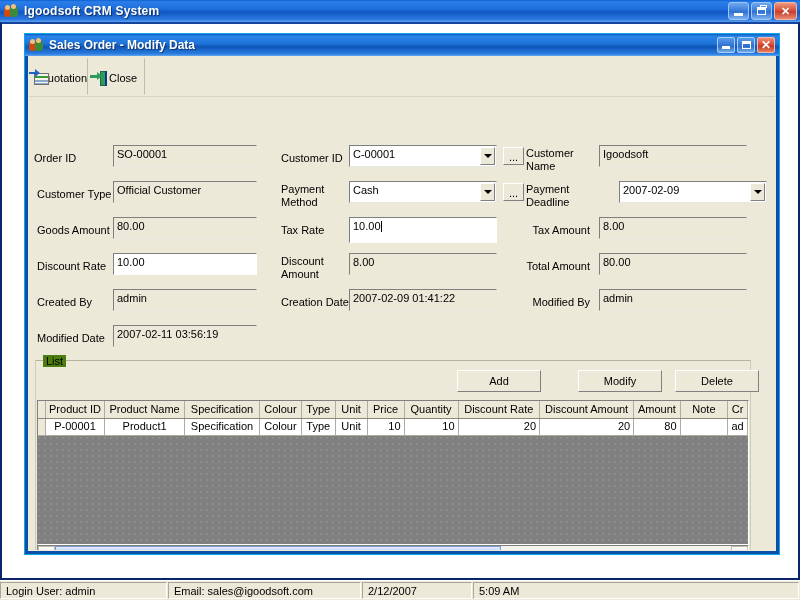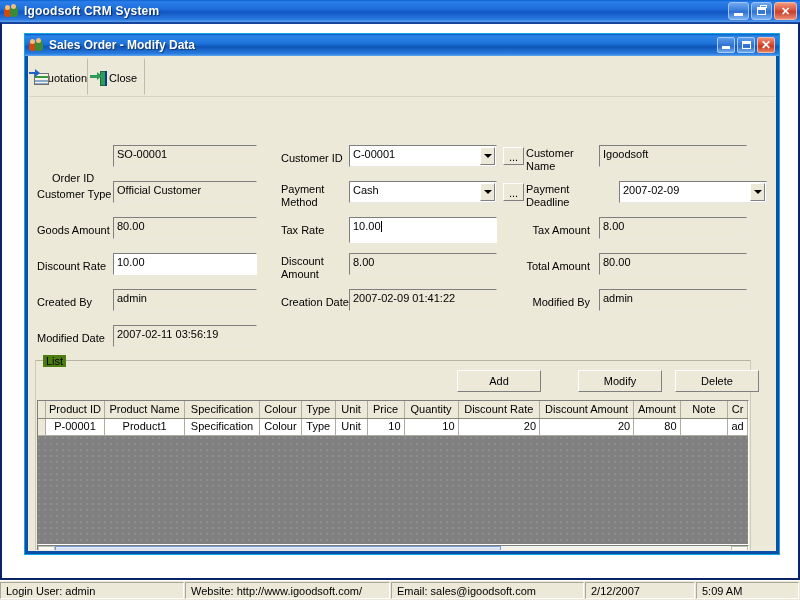--- a/index.html
+++ b/index.html
@@ -111,21 +111,21 @@
   .status-cell {
     border: 1px solid;
     border-color: #aca899 #ffffff #ffffff #aca899;
     margin: 1px 1px 1px 0;
     padding: 1px 5px;
     display: flex; align-items: center;
     font-size: 11px; color: #000;
     white-space: nowrap;
     overflow: hidden;
   }
-  .sc-user    { width: 184px; }
+  .sc-user    { width: 167px; }
   .sc-website { width: 205px; }
   .sc-email   { width: 193px; }
   .sc-date    { width: 110px; }
   .sc-time    { flex: 1 1 auto; }
 
   
   .dialog {
     position: absolute;
     left: 22px; top: 9px;
     width: 756px; height: 522px;
@@ -454,21 +454,21 @@
                 <i class="ci-frame"></i>
                 <i class="ci-arr"></i>
                 <i class="ci-arrh"></i>
             </span>
             <span class="tb-label">Close</span>
           </div>
         </div>
 
         <div class="form-area">
 
-          <div class="fld-label" style="left:23px;  top:56px;  width:100px;margin-top:20px;">Order ID</div>
+          <div class="fld-label" style="left:5px;  top:56px;  width:100px;">Order ID</div>
           <div class="fld-label" style="left:8px;  top:92px;  width:100px;">Customer Type</div>
           <div class="fld-label" style="left:8px;  top:128px; width:100px;">Goods Amount</div>
           <div class="fld-label" style="left:8px;  top:164px; width:100px;">Discount Rate</div>
           <div class="fld-label" style="left:8px;  top:200px; width:100px;">Created By</div>
           <div class="fld-label" style="left:8px;  top:236px; width:100px;">Modified Date</div>
 
           <div class="tbox" style="left:84px; top:48px;  width:144px; height:22px;">SO-00001</div>
           <div class="tbox" style="left:84px; top:84px;  width:144px; height:22px;">Official Customer</div>
           <div class="tbox" style="left:84px; top:120px; width:144px; height:22px;">80.00</div>
           <div class="tbox edit" style="left:84px; top:156px; width:144px; height:22px;">10.00</div>
@@ -605,19 +605,18 @@
               </div>
           </div>
 
         </div>
       </div>
     </div>
   </div>
 
   <div class="statusbar">
     <div class="status-cell sc-user">Login User: admin</div>
-    <div class="status-cell sc-website">Website: http://www.igoodsoft.com/</div>
     <div class="status-cell sc-email">Email: sales@igoodsoft.com</div>
     <div class="status-cell sc-date">2/12/2007</div>
     <div class="status-cell sc-time">5:09 AM</div>
   </div>
 
 </div>
 
 </body></html>

